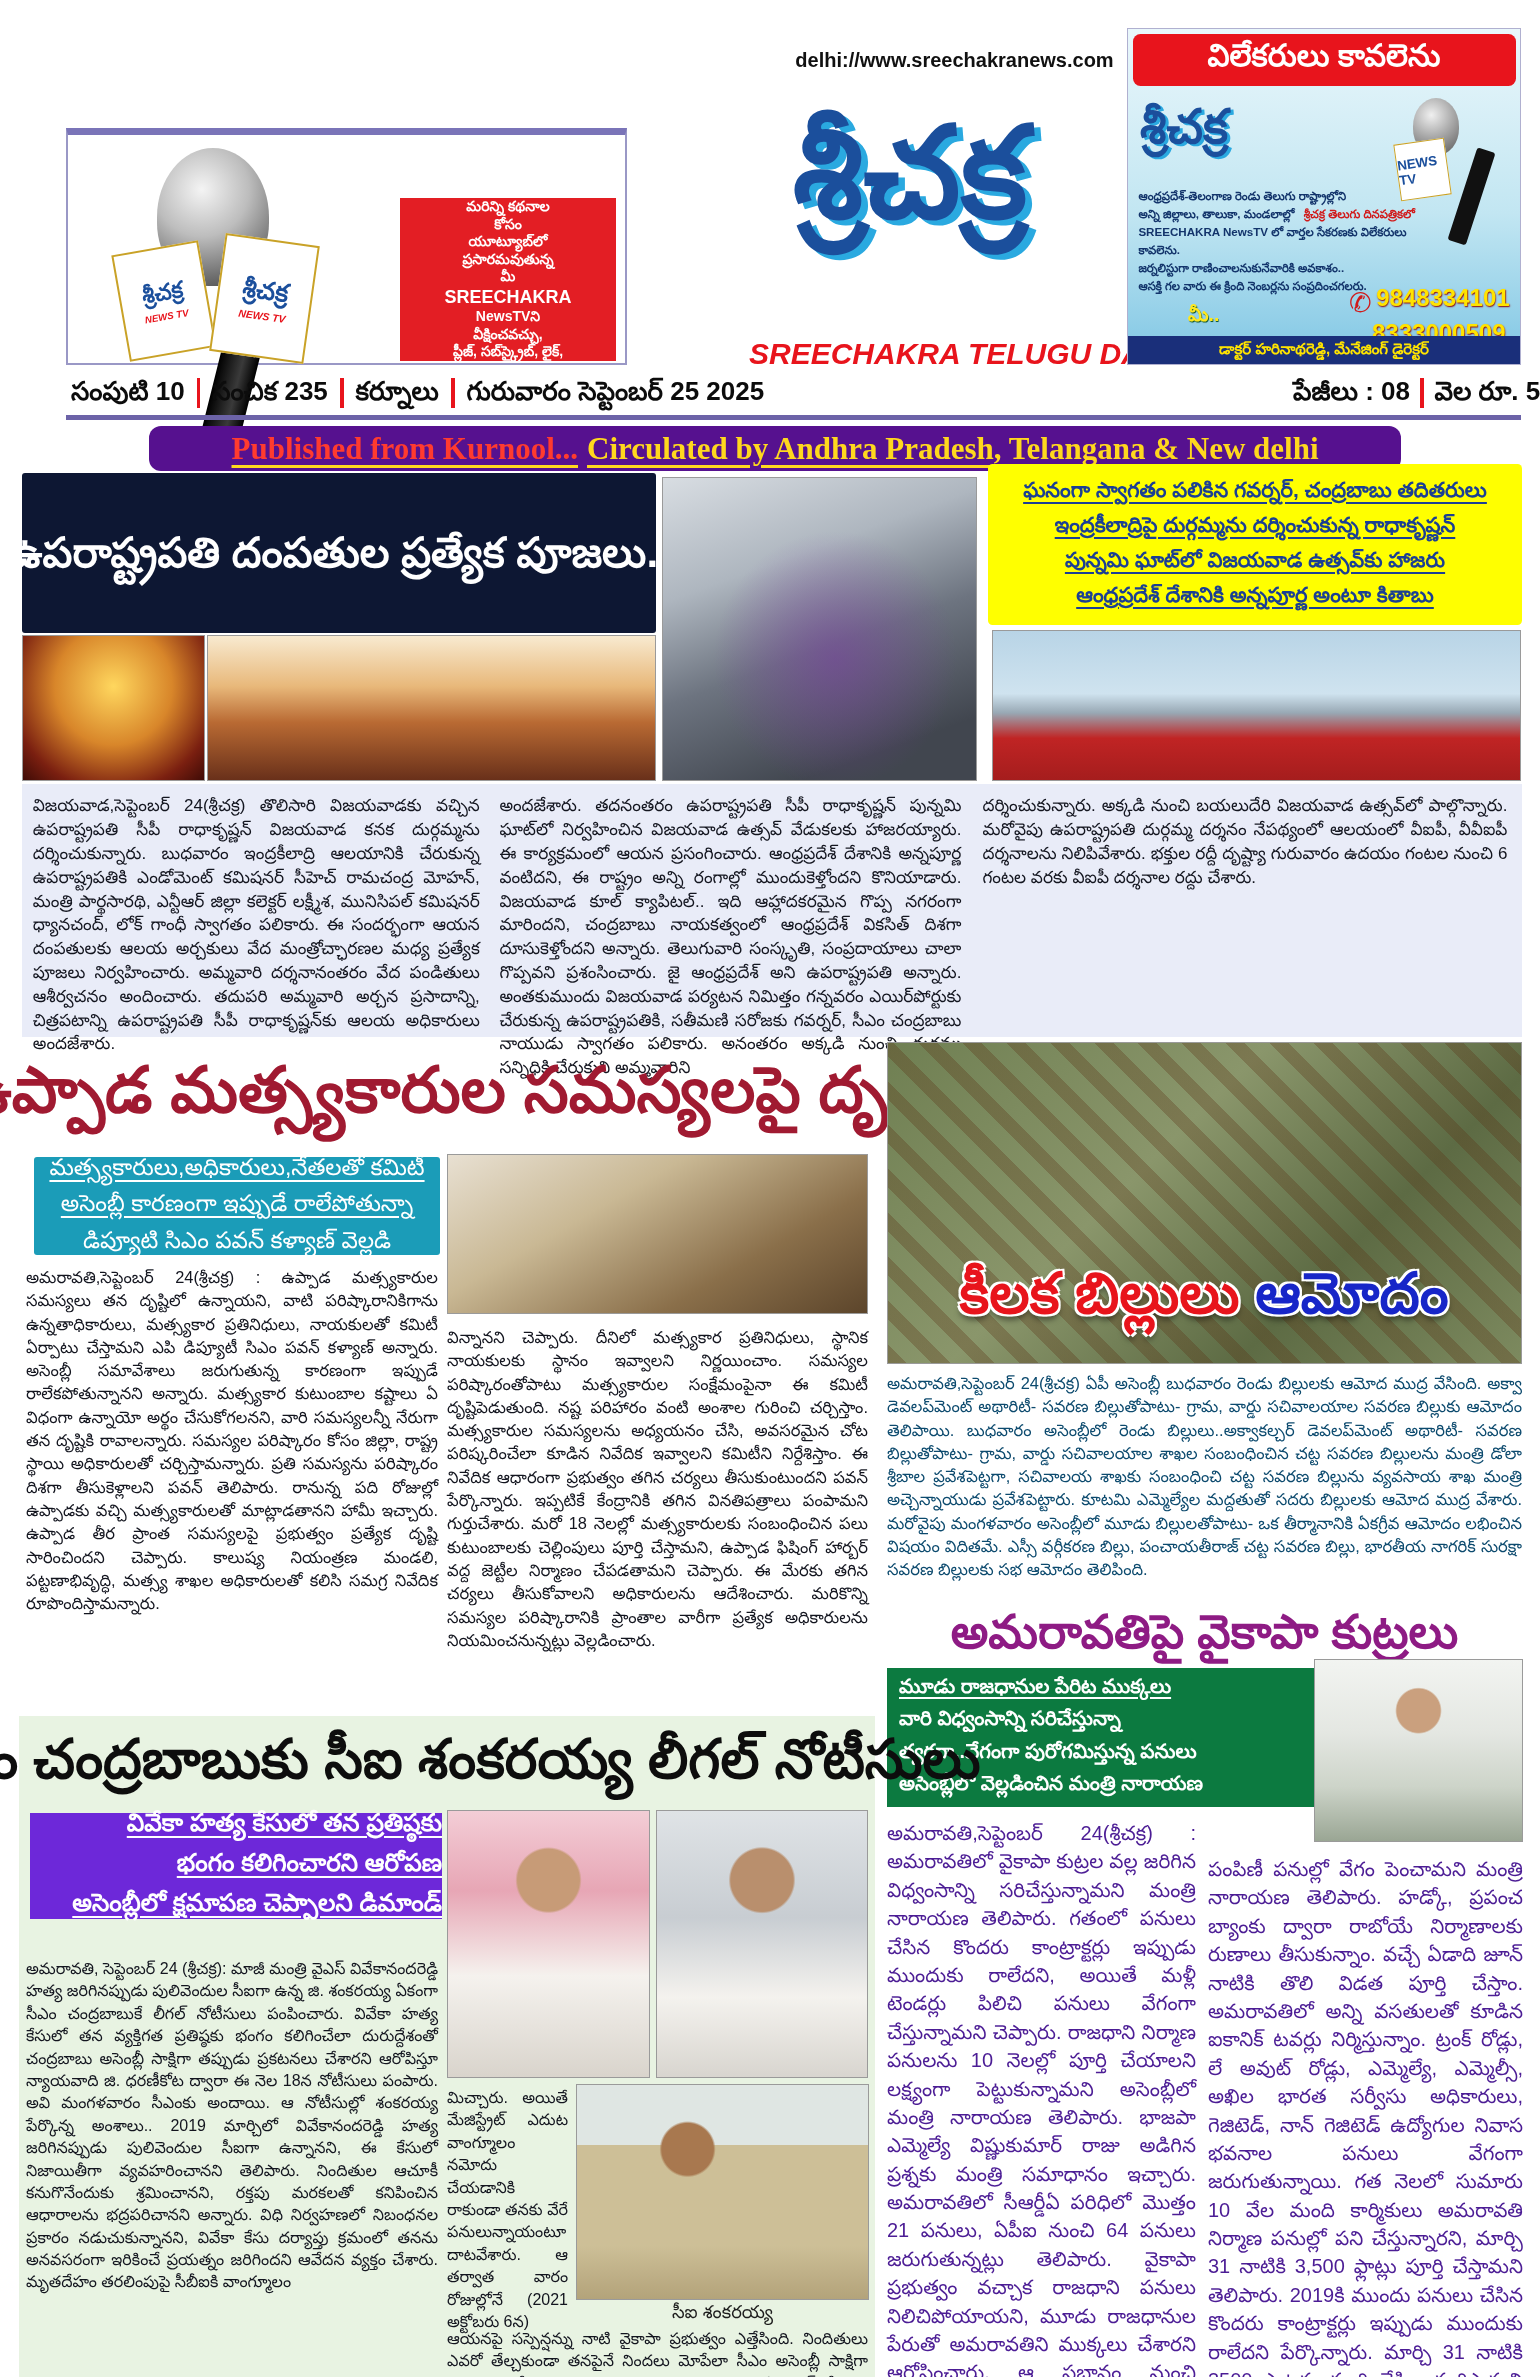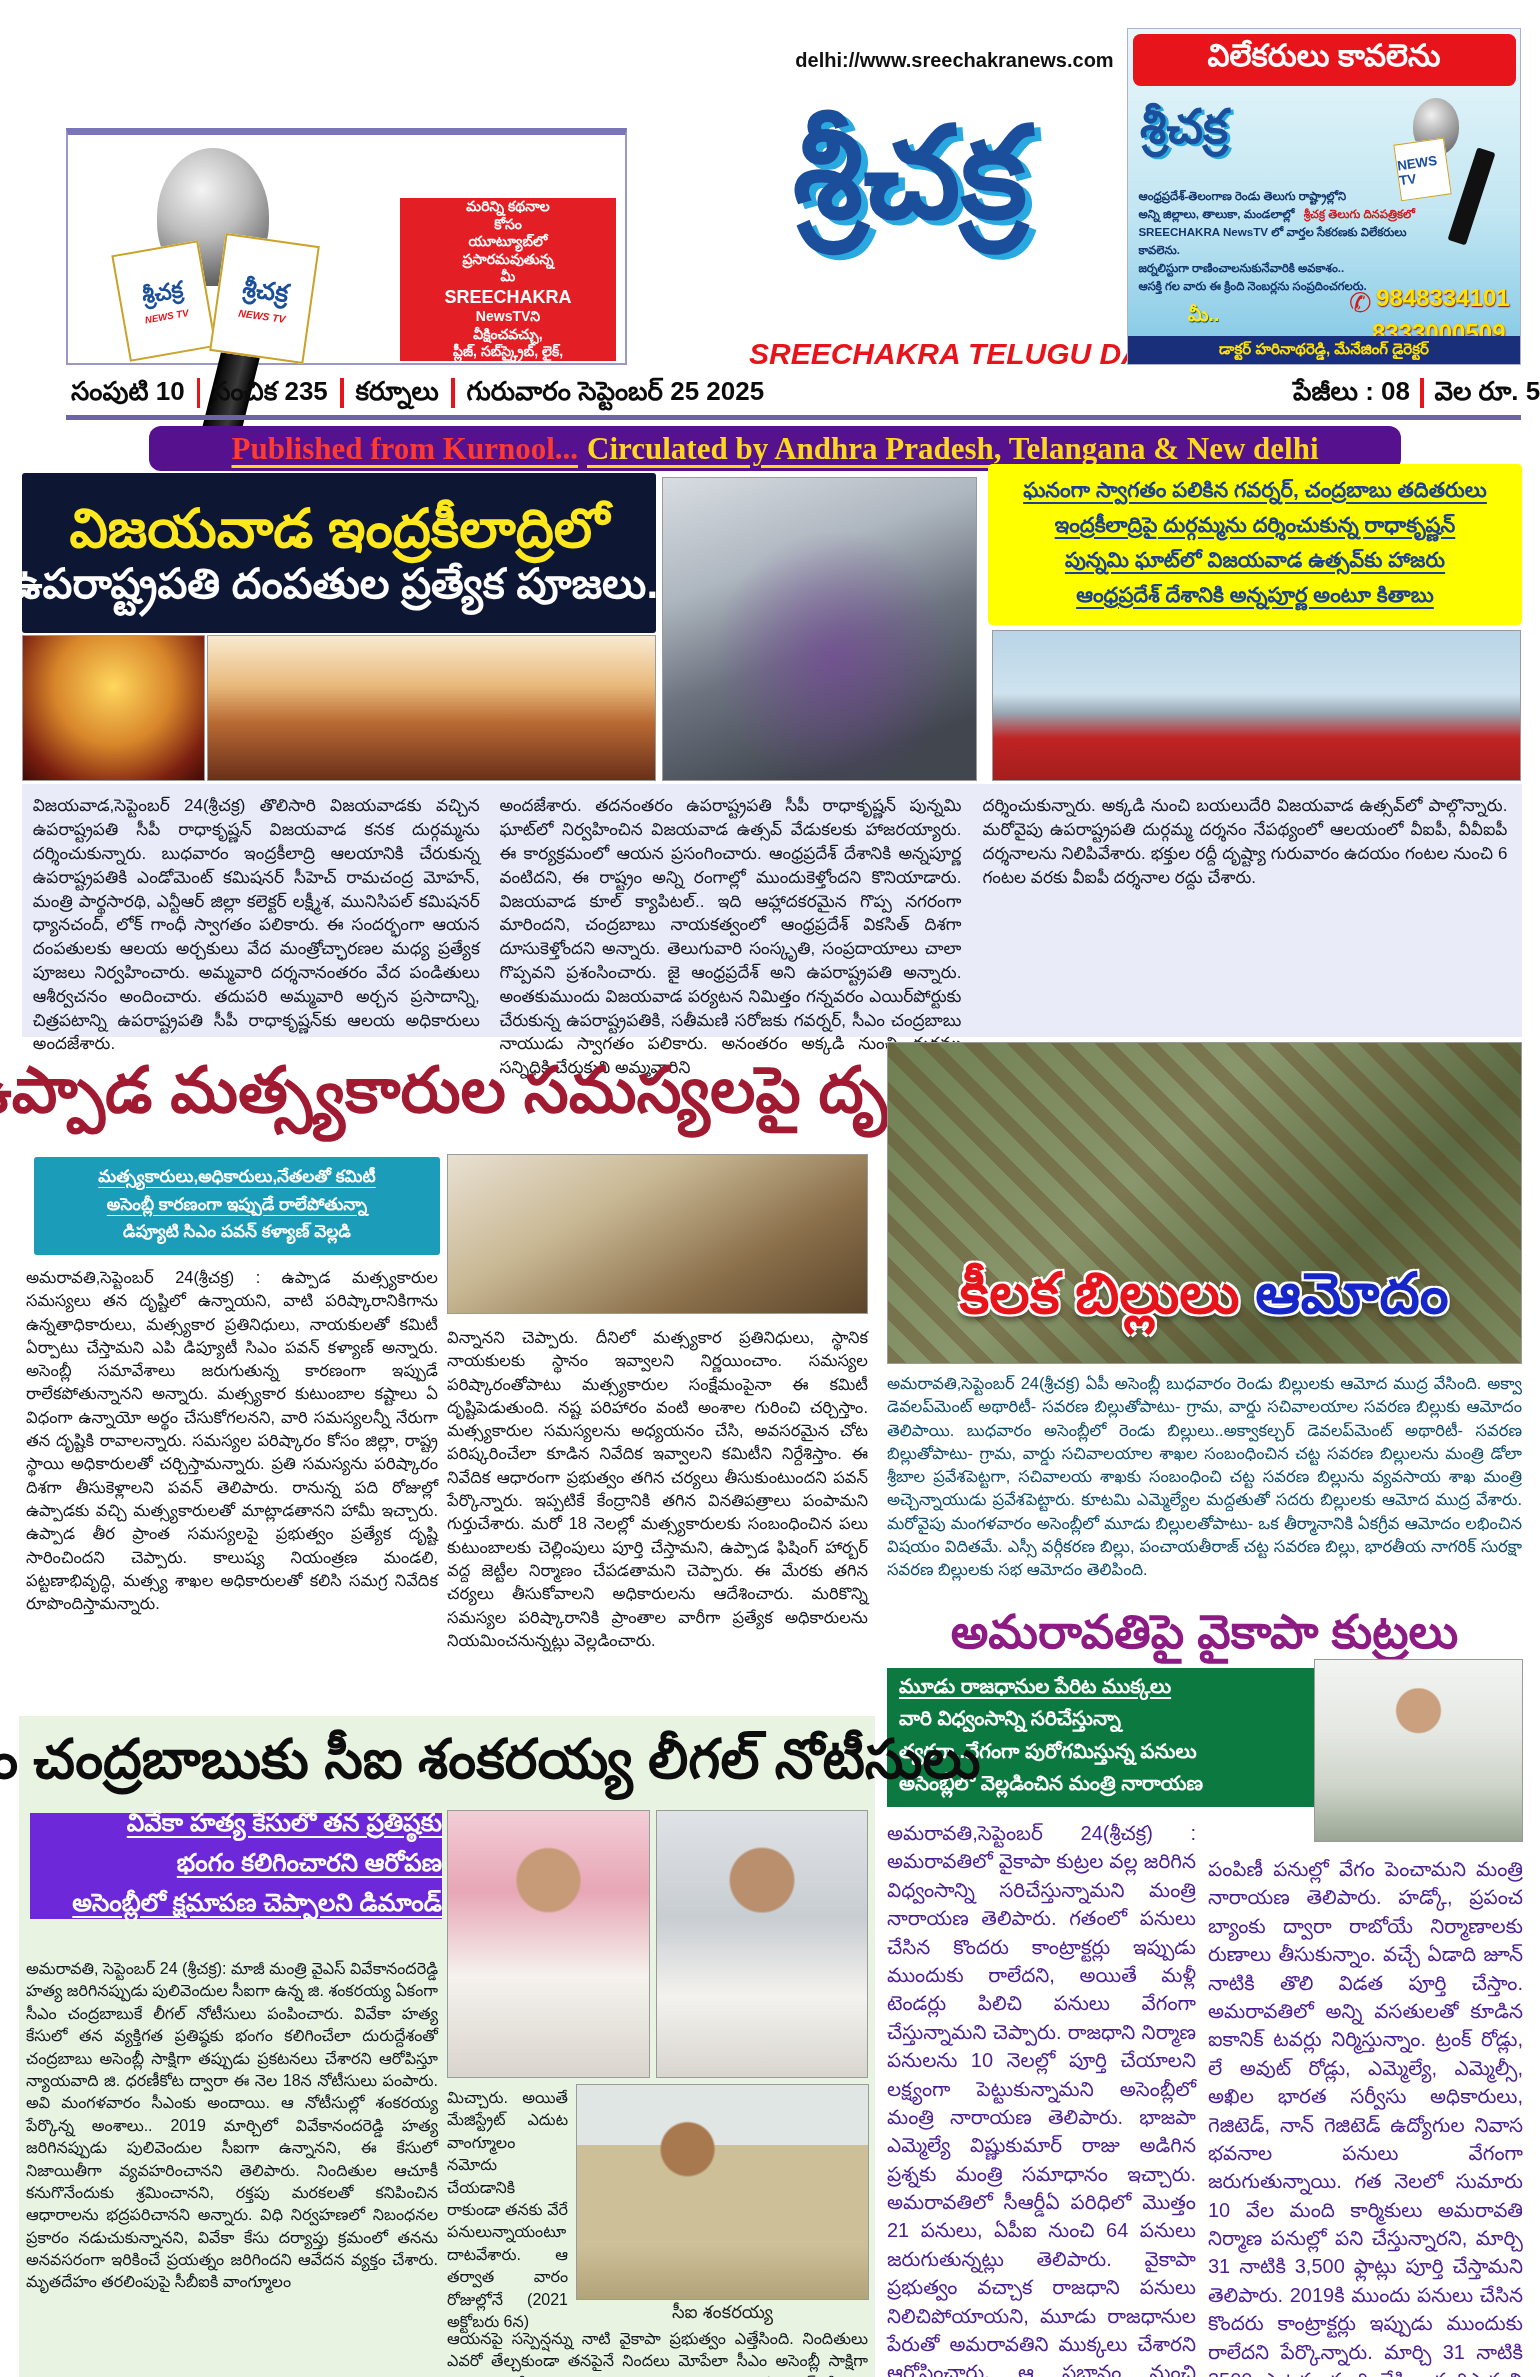--- a/index.html
+++ b/index.html
@@ -66,21 +66,21 @@
         display:flex;flex-direction:column;align-items:center;justify-content:center;gap:6px;}
   .ybox div{color:#1b3f93;font-size:21px;font-weight:bold;text-decoration:underline;text-underline-offset:4.5px;white-space:nowrap;}
   .s1-body{position:absolute;left:22.4px;top:784px;width:1500px;height:253px;background:#e9ecf8;}
   .s1-col{position:absolute;top:10.4px;font-size:17px;line-height:1.4;text-align:justify;color:#13151f;}
 
   
   .s2-head{position:absolute;left:26px;top:1044px;width:842px;height:108px;display:flex;align-items:center;justify-content:center;
            font-size:64px;font-weight:bold;color:#a01a31;white-space:nowrap;}
   .tealbox{position:absolute;left:34px;top:1157px;width:406px;height:98px;background:#1b9cb8;border-radius:3px;
            display:flex;flex-direction:column;align-items:center;justify-content:center;gap:4.5px;}
-  .tealbox div{color:#fff;font-size:17px;font-weight:bold;white-space:nowrap;}
+  .tealbox div{color:#fff;font-size:23px;font-weight:normal;white-space:nowrap;}
   .tealbox div.u{text-decoration:underline;text-underline-offset:4.5px;}
   .s2-col{position:absolute;font-size:16.4px;line-height:1.42;text-align:justify;color:#13151f;}
 
   
   .overlay-head{position:absolute;left:887px;top:1260px;width:634px;text-align:center;font-weight:bold;font-size:57px;white-space:nowrap;}
   .overlay-head .r{color:#e8141c;text-shadow:-2.2px -2.2px 0 #fff,2.2px -2.2px 0 #fff,-2.2px 2.2px 0 #fff,2.2px 2.2px 0 #fff,0 4.5px 6px rgba(0,0,0,.55);}
   .overlay-head .b{color:#1726c8;text-shadow:-2.2px -2.2px 0 #fff,2.2px -2.2px 0 #fff,-2.2px 2.2px 0 #fff,2.2px 2.2px 0 #fff,0 4.5px 6px rgba(0,0,0,.55);}
   .s3-body{position:absolute;left:887px;top:1372px;width:635px;height:233px;font-size:16.4px;line-height:1.42;text-align:justify;color:#0c4a6e;}
 
   
@@ -181,21 +181,20 @@
   <div class="date-meta">
     <span>పేజీలు : 08</span><span class="sep" style="display:inline-block;width:3.7px;height:30px;background:#e8141c;margin:0 10.4px;vertical-align:middle;"></span><span>వెల రూ. 5.00</span>
   </div>
   <div class="purple-rule"></div>
   <div class="pub-band">
     <span class="p1">Published from Kurnool...</span>
     <span class="p2">Circulated by Andhra Pradesh, Telangana &amp; New delhi</span>
   </div>
 
   <div class="s1-box">
-    <div class="s1-h1">విజయవాడ ఇంద్రకీలాద్రిలో</div>
     <div class="s1-h2">ఉపరాష్ట్రపతి దంపతుల ప్రత్యేక పూజలు..</div>
   </div>
   <div class="photo ph-goddess" style="left:22.4px;top:635px;width:183px;height:146px;"></div>
   <div class="photo ph-temple" style="left:207px;top:635px;width:449px;height:146px;"></div>
   <div class="photo ph-vp" style="left:662px;top:477px;width:315px;height:304px;"></div>
   <div class="ybox">
     <div>ఘనంగా స్వాగతం పలికిన గవర్నర్, చంద్రబాబు తదితరులు</div>
     <div>ఇంద్రకీలాద్రిపై దుర్గమ్మను దర్శించుకున్న రాధాకృష్ణన్</div>
     <div>పున్నమి ఘాట్‌లో విజయవాడ ఉత్సవ్‌కు హాజరు</div>
     <div>ఆంధ్రప్రదేశ్ దేశానికి అన్నపూర్ణ అంటూ కితాబు</div>

